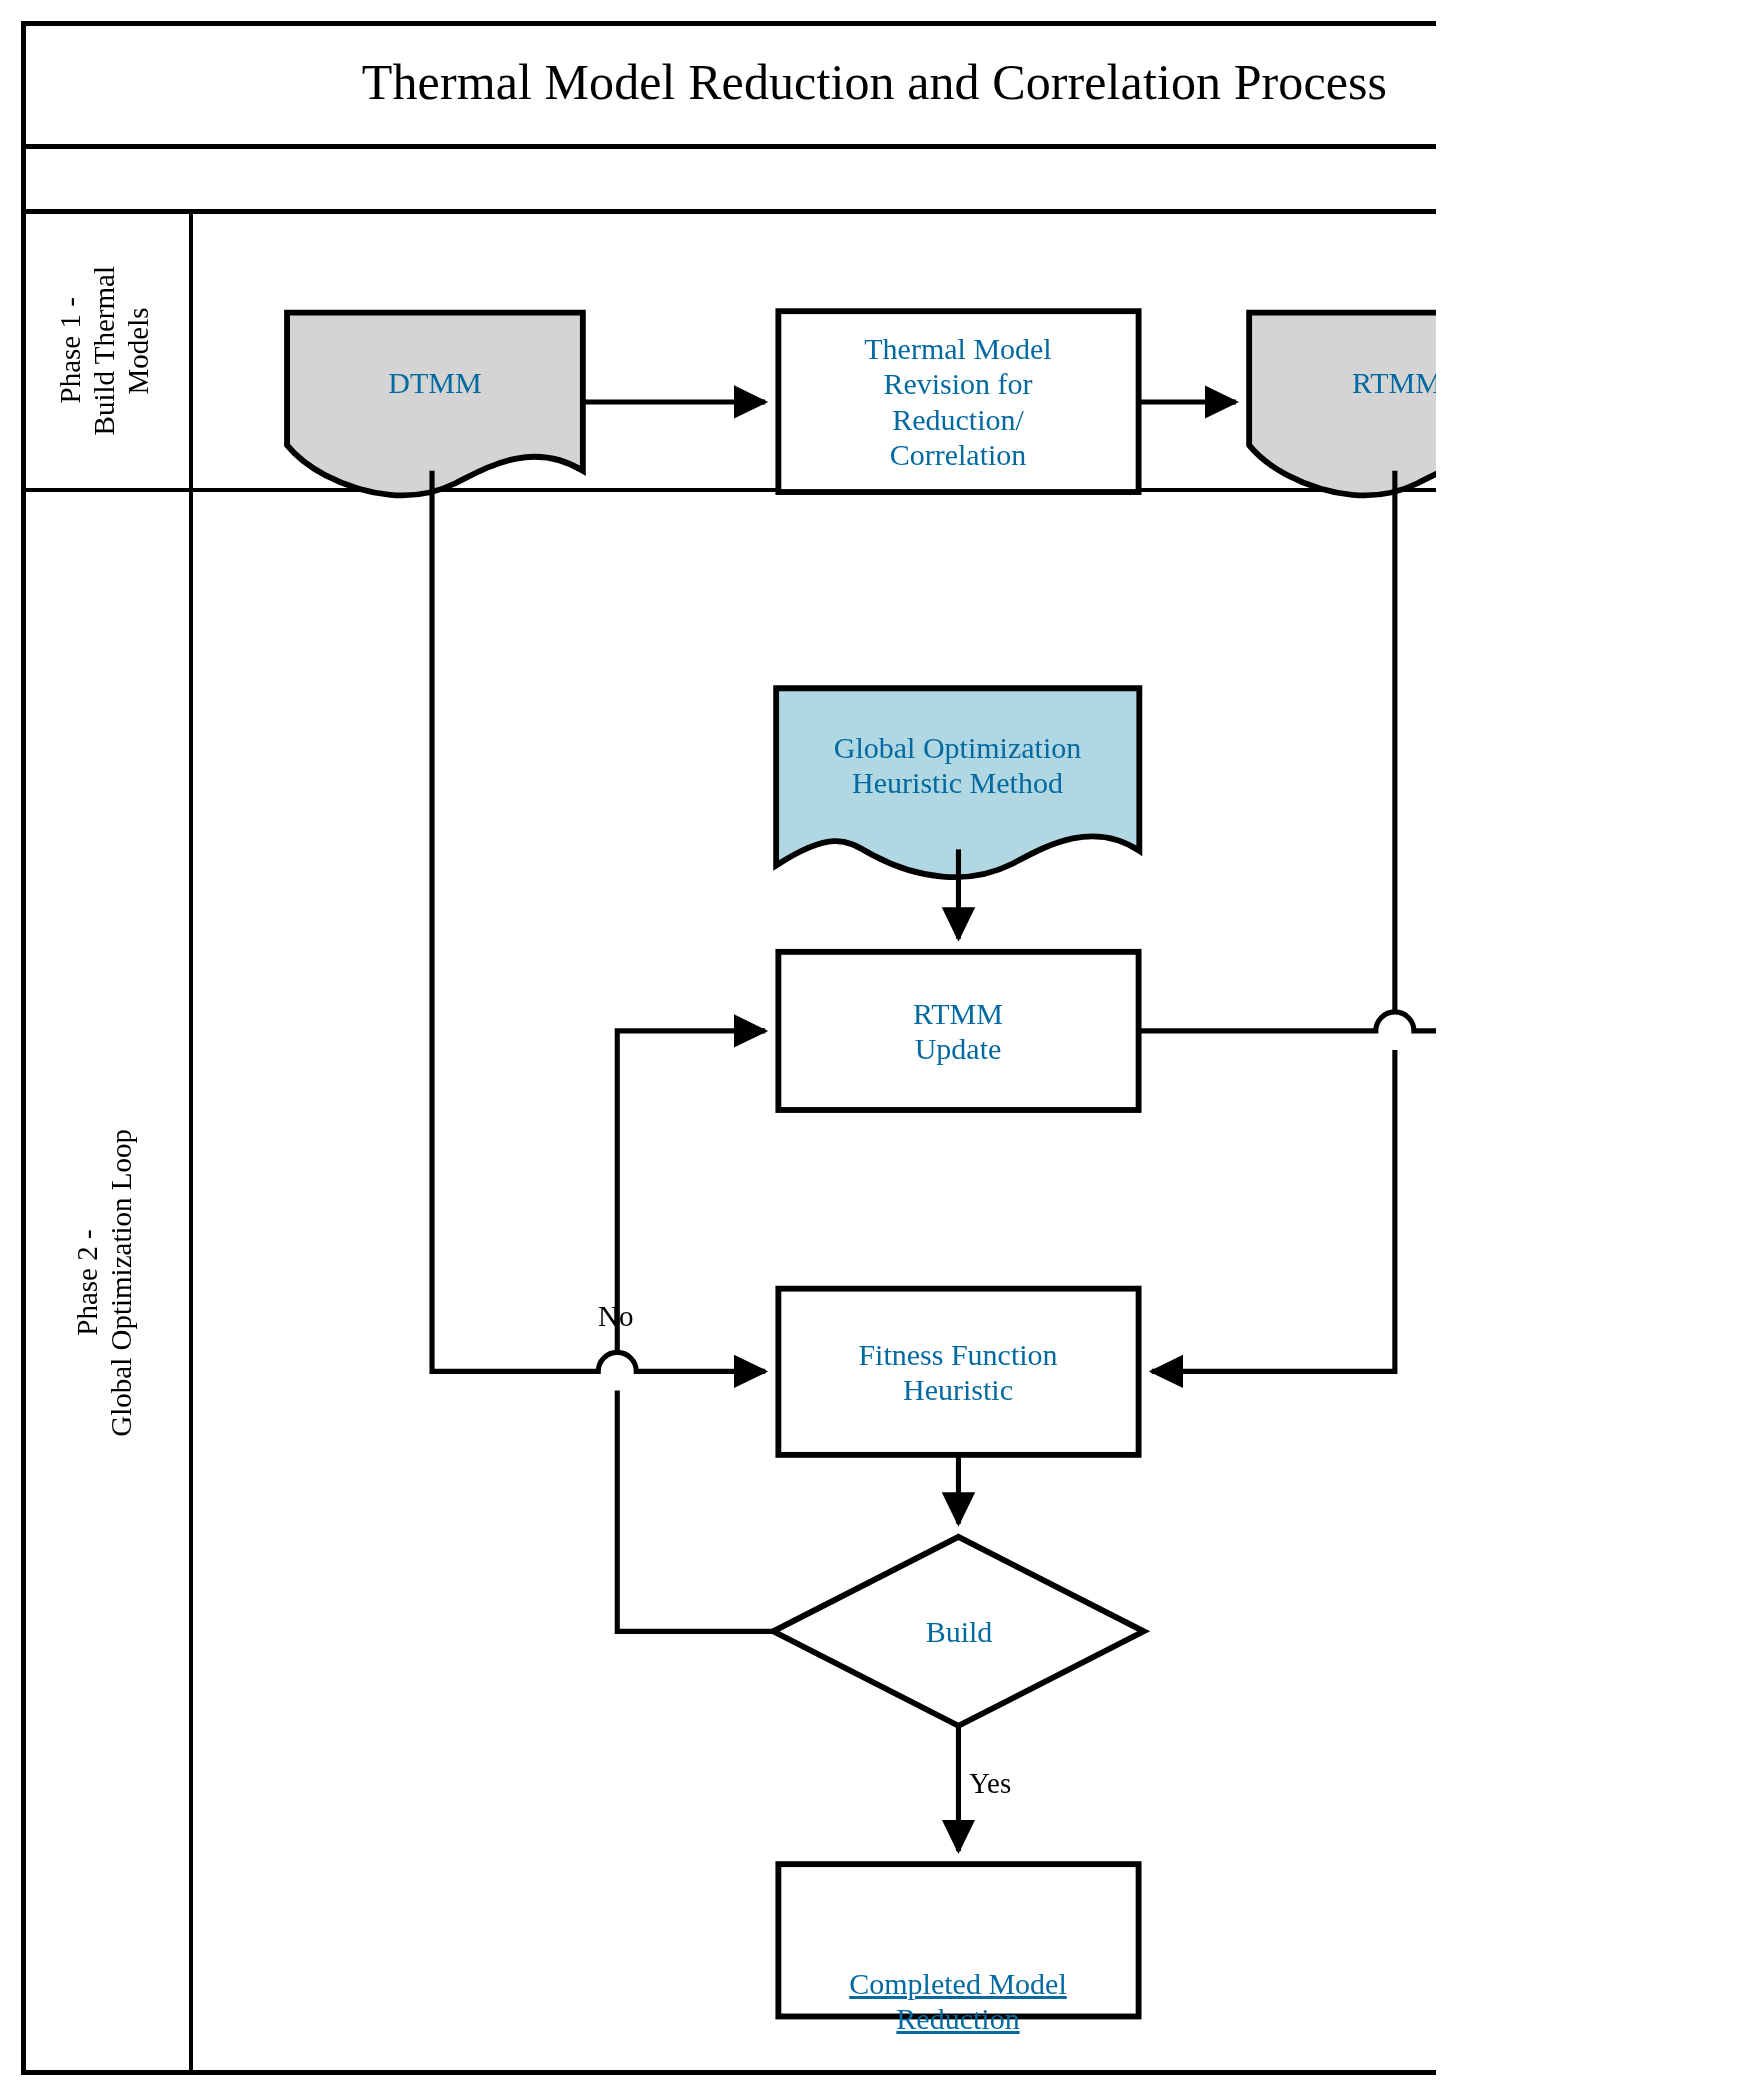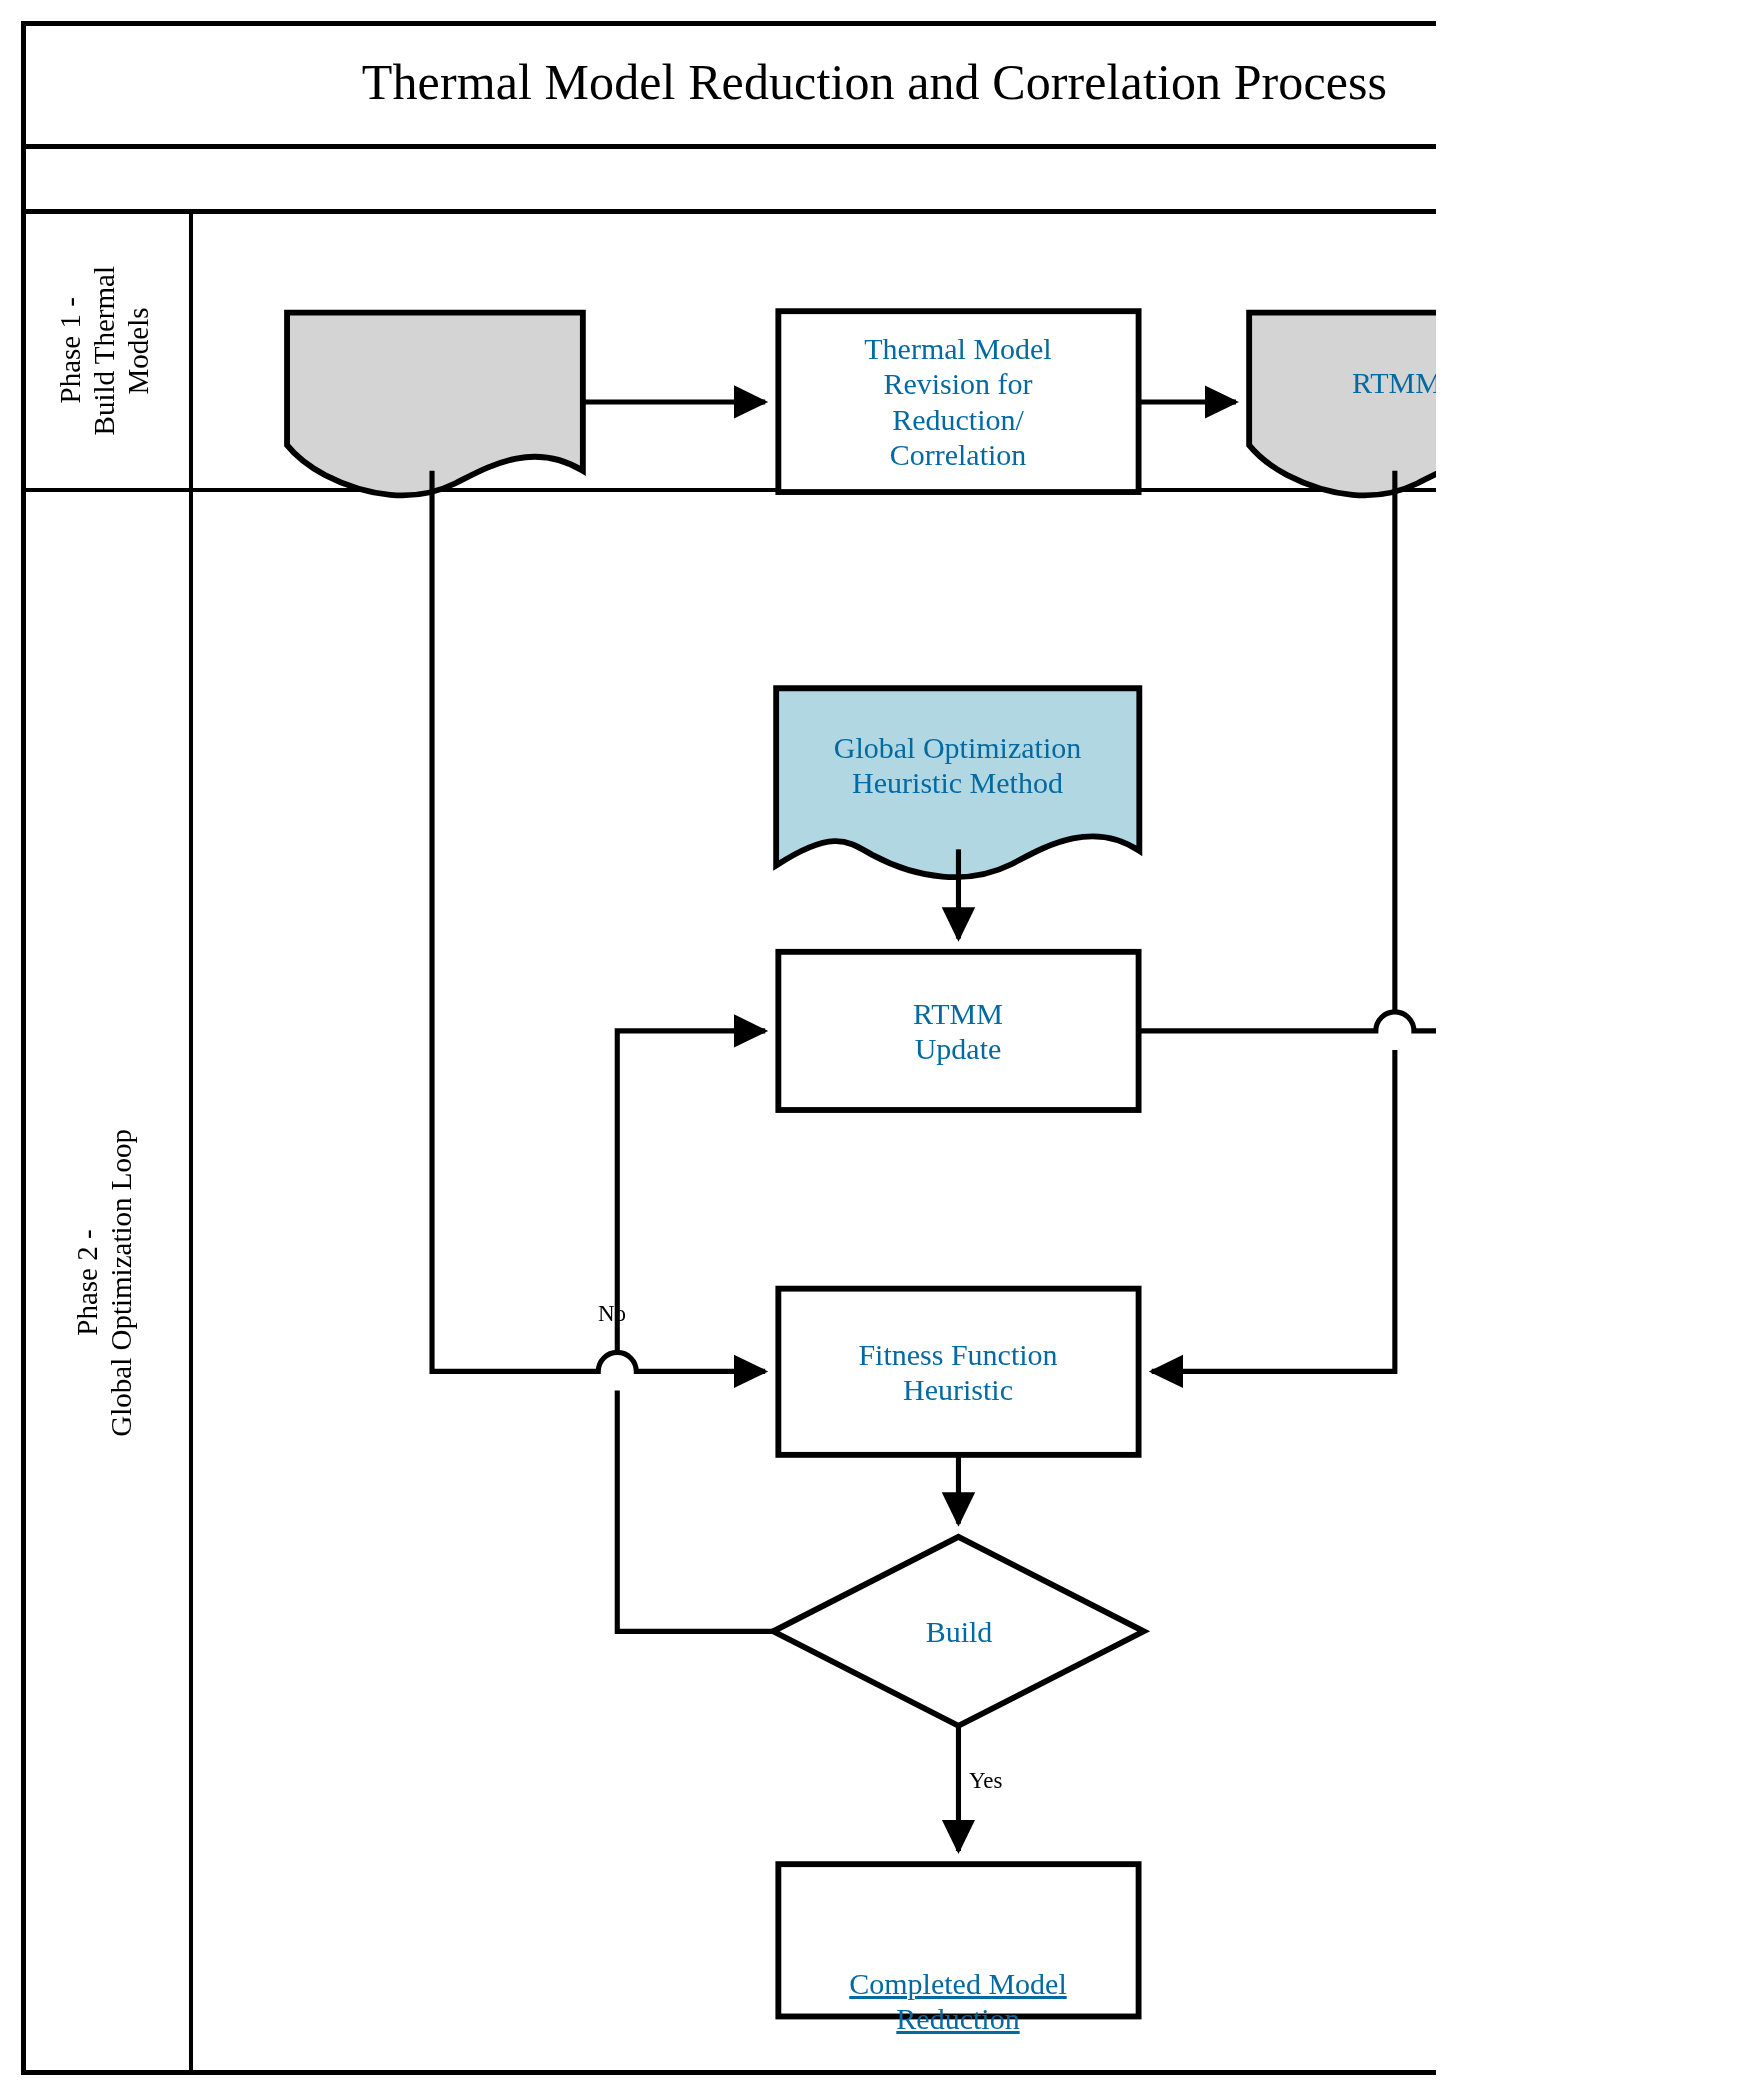--- a/index.html
+++ b/index.html
@@ -34,21 +34,21 @@
 
   
   #flow{position:absolute;left:0;top:0;width:1750px;height:2097px;}
 
   .nodetext{
     position:absolute;display:flex;align-items:center;justify-content:center;
     text-align:center;color:#0369a1;font-size:30px;line-height:1.17;
     white-space:pre-line;pointer-events:none;
   }
   .edgelabel{
-    position:absolute;color:#000;font-size:23px;line-height:1;
+    position:absolute;color:#000;font-size:29px;line-height:1;
     white-space:nowrap;pointer-events:none;
   }
 </style>
 </head>
 <body>
 
 <div id="stage">
 
   <div class="frame" id="outer-frame"></div>
   <div class="frame" id="title-rule"></div>
@@ -116,20 +116,21 @@
       <path d="M1309,1987 L1309,2081" marker-end="url(#arrow)"></path>
 
       <path d="M1056,2228 L843,2228 L843,1899
                M843,1847 L843,1408 L1045,1408" marker-end="url(#arrow)"></path>
 
       <path d="M1309,2357 L1309,2528" marker-end="url(#arrow)"></path>
 
     </g>
   </svg>
 
+  <div class="nodetext" style="left:287px;top:313px;width:296px;height:139px;">DTMM</div>
 
   <div class="nodetext" style="left:778px;top:311px;width:360px;height:181px;">Thermal Model
 Revision for
 Reduction/
 Correlation</div>
 
   <div class="nodetext" style="left:1249px;top:313px;width:296px;height:139px;">RTMM</div>
 
   <div class="nodetext" style="left:776px;top:688px;width:363px;height:154px;">Global Optimization
 Heuristic Method</div>

